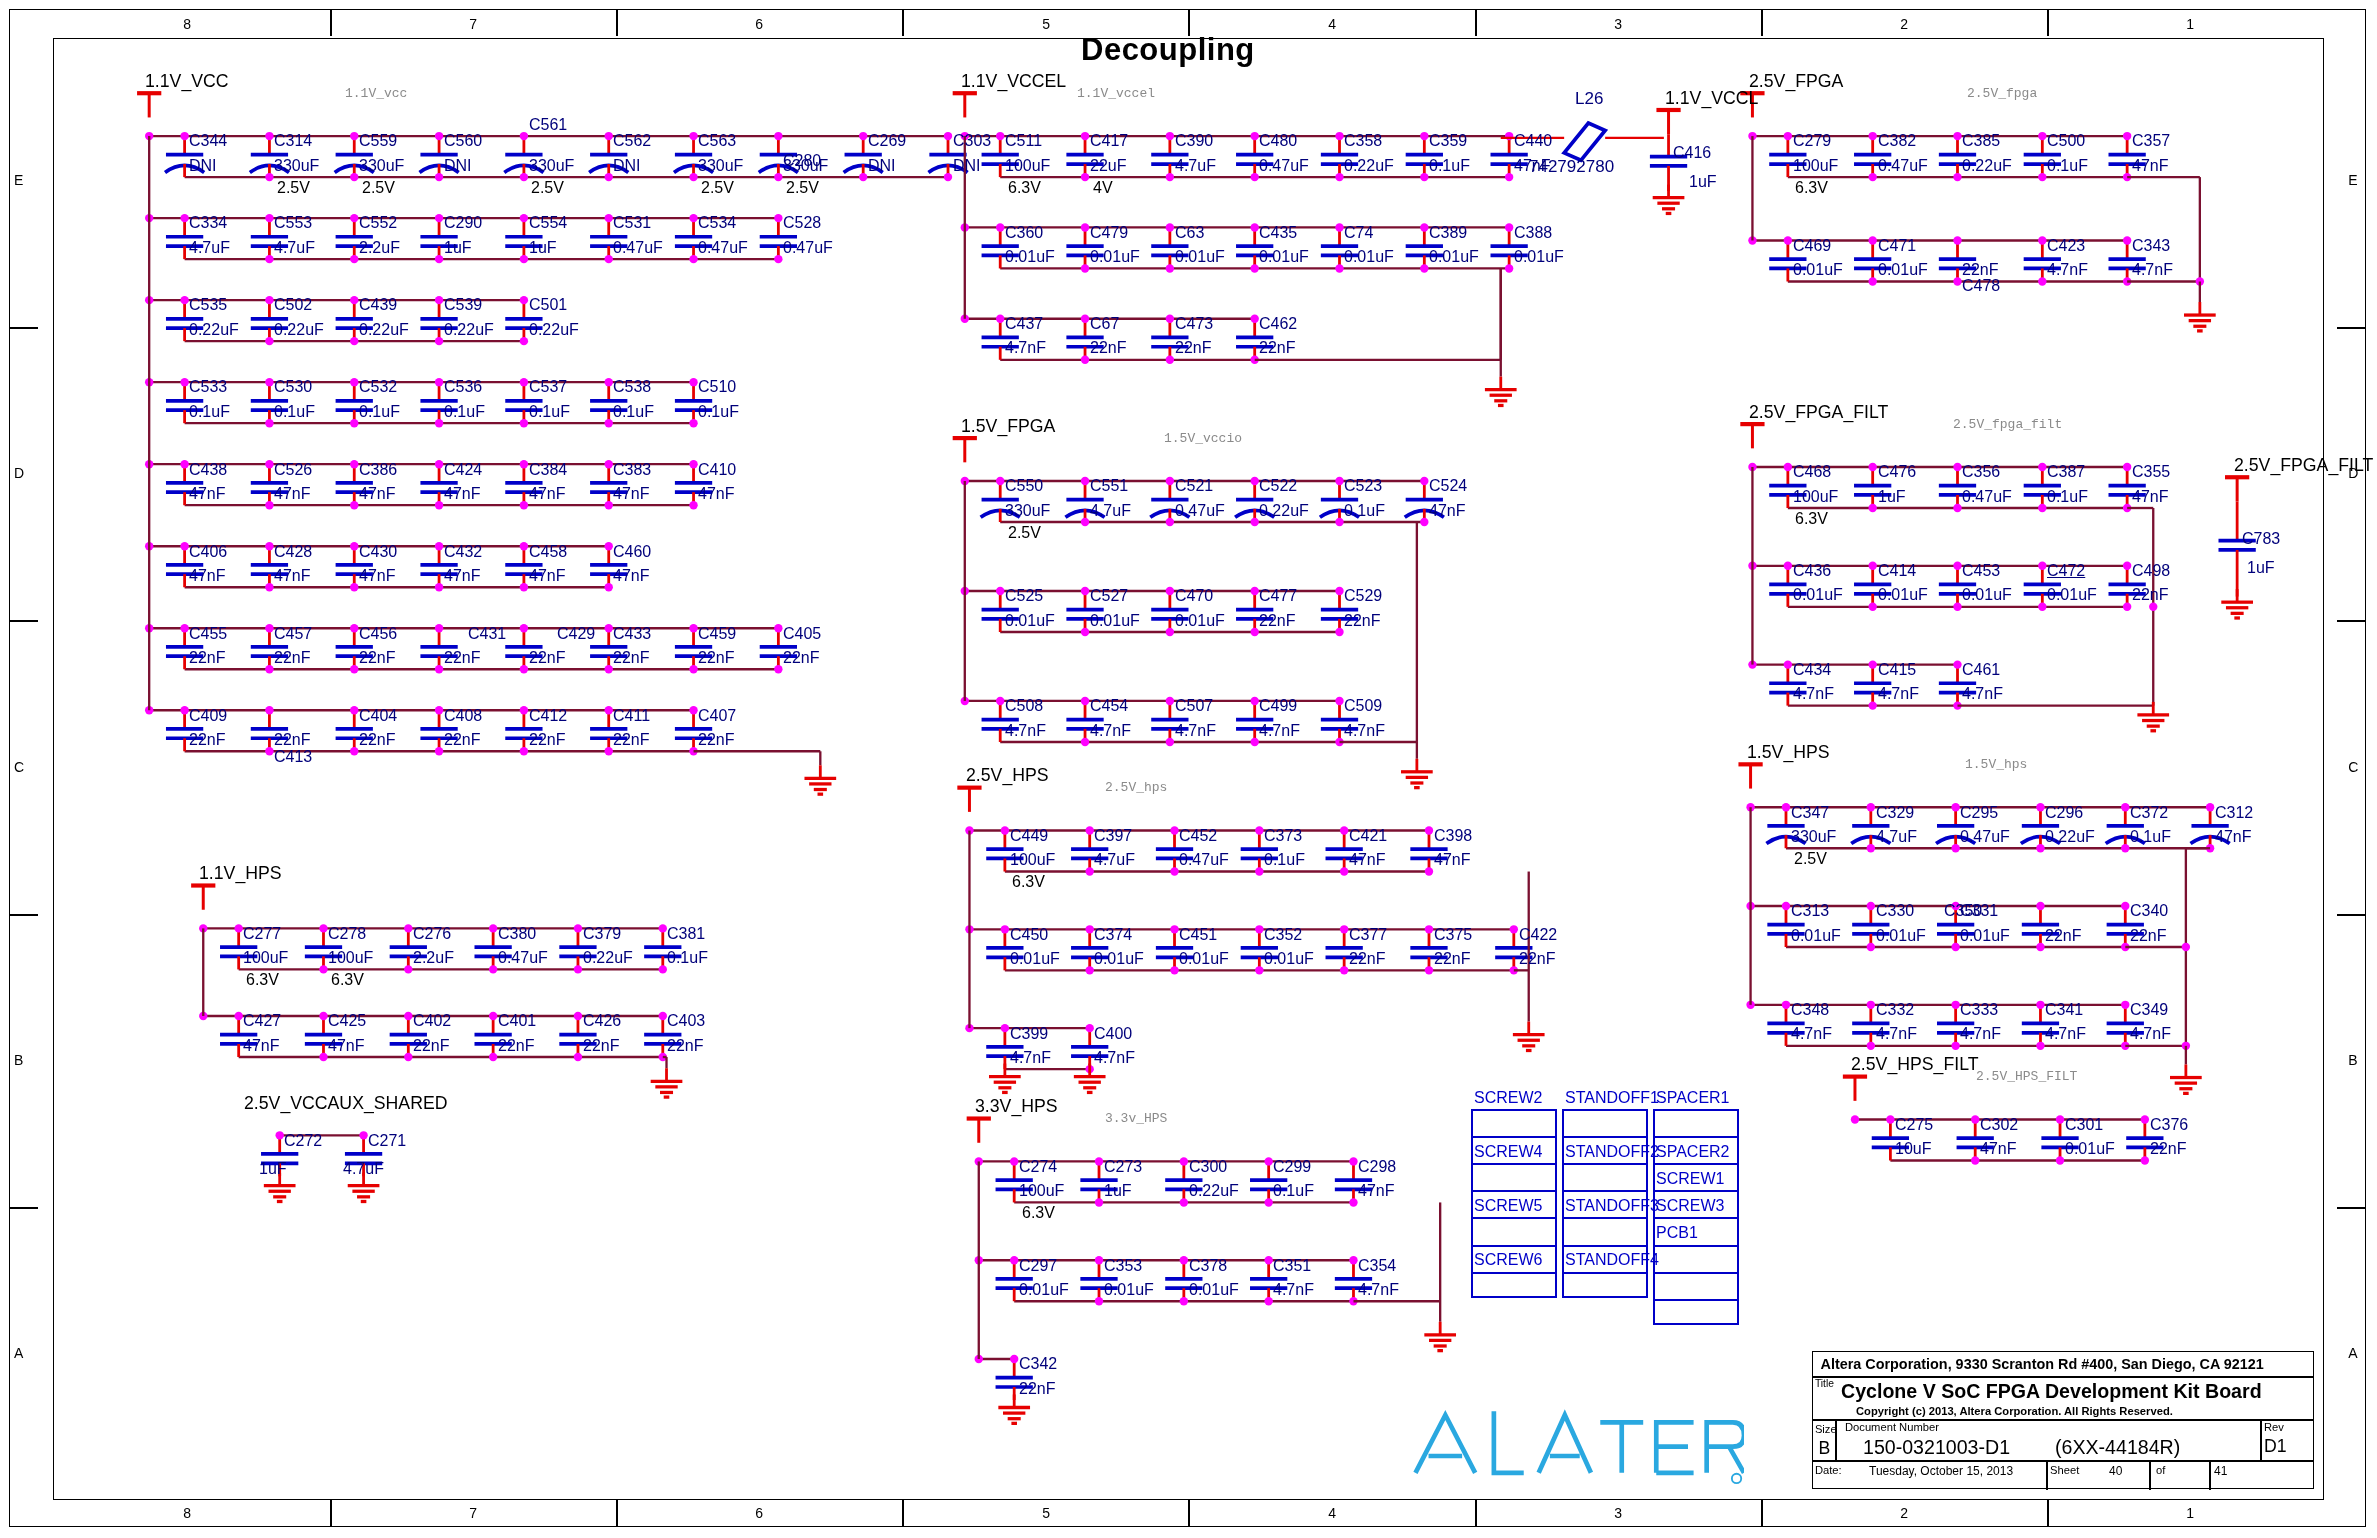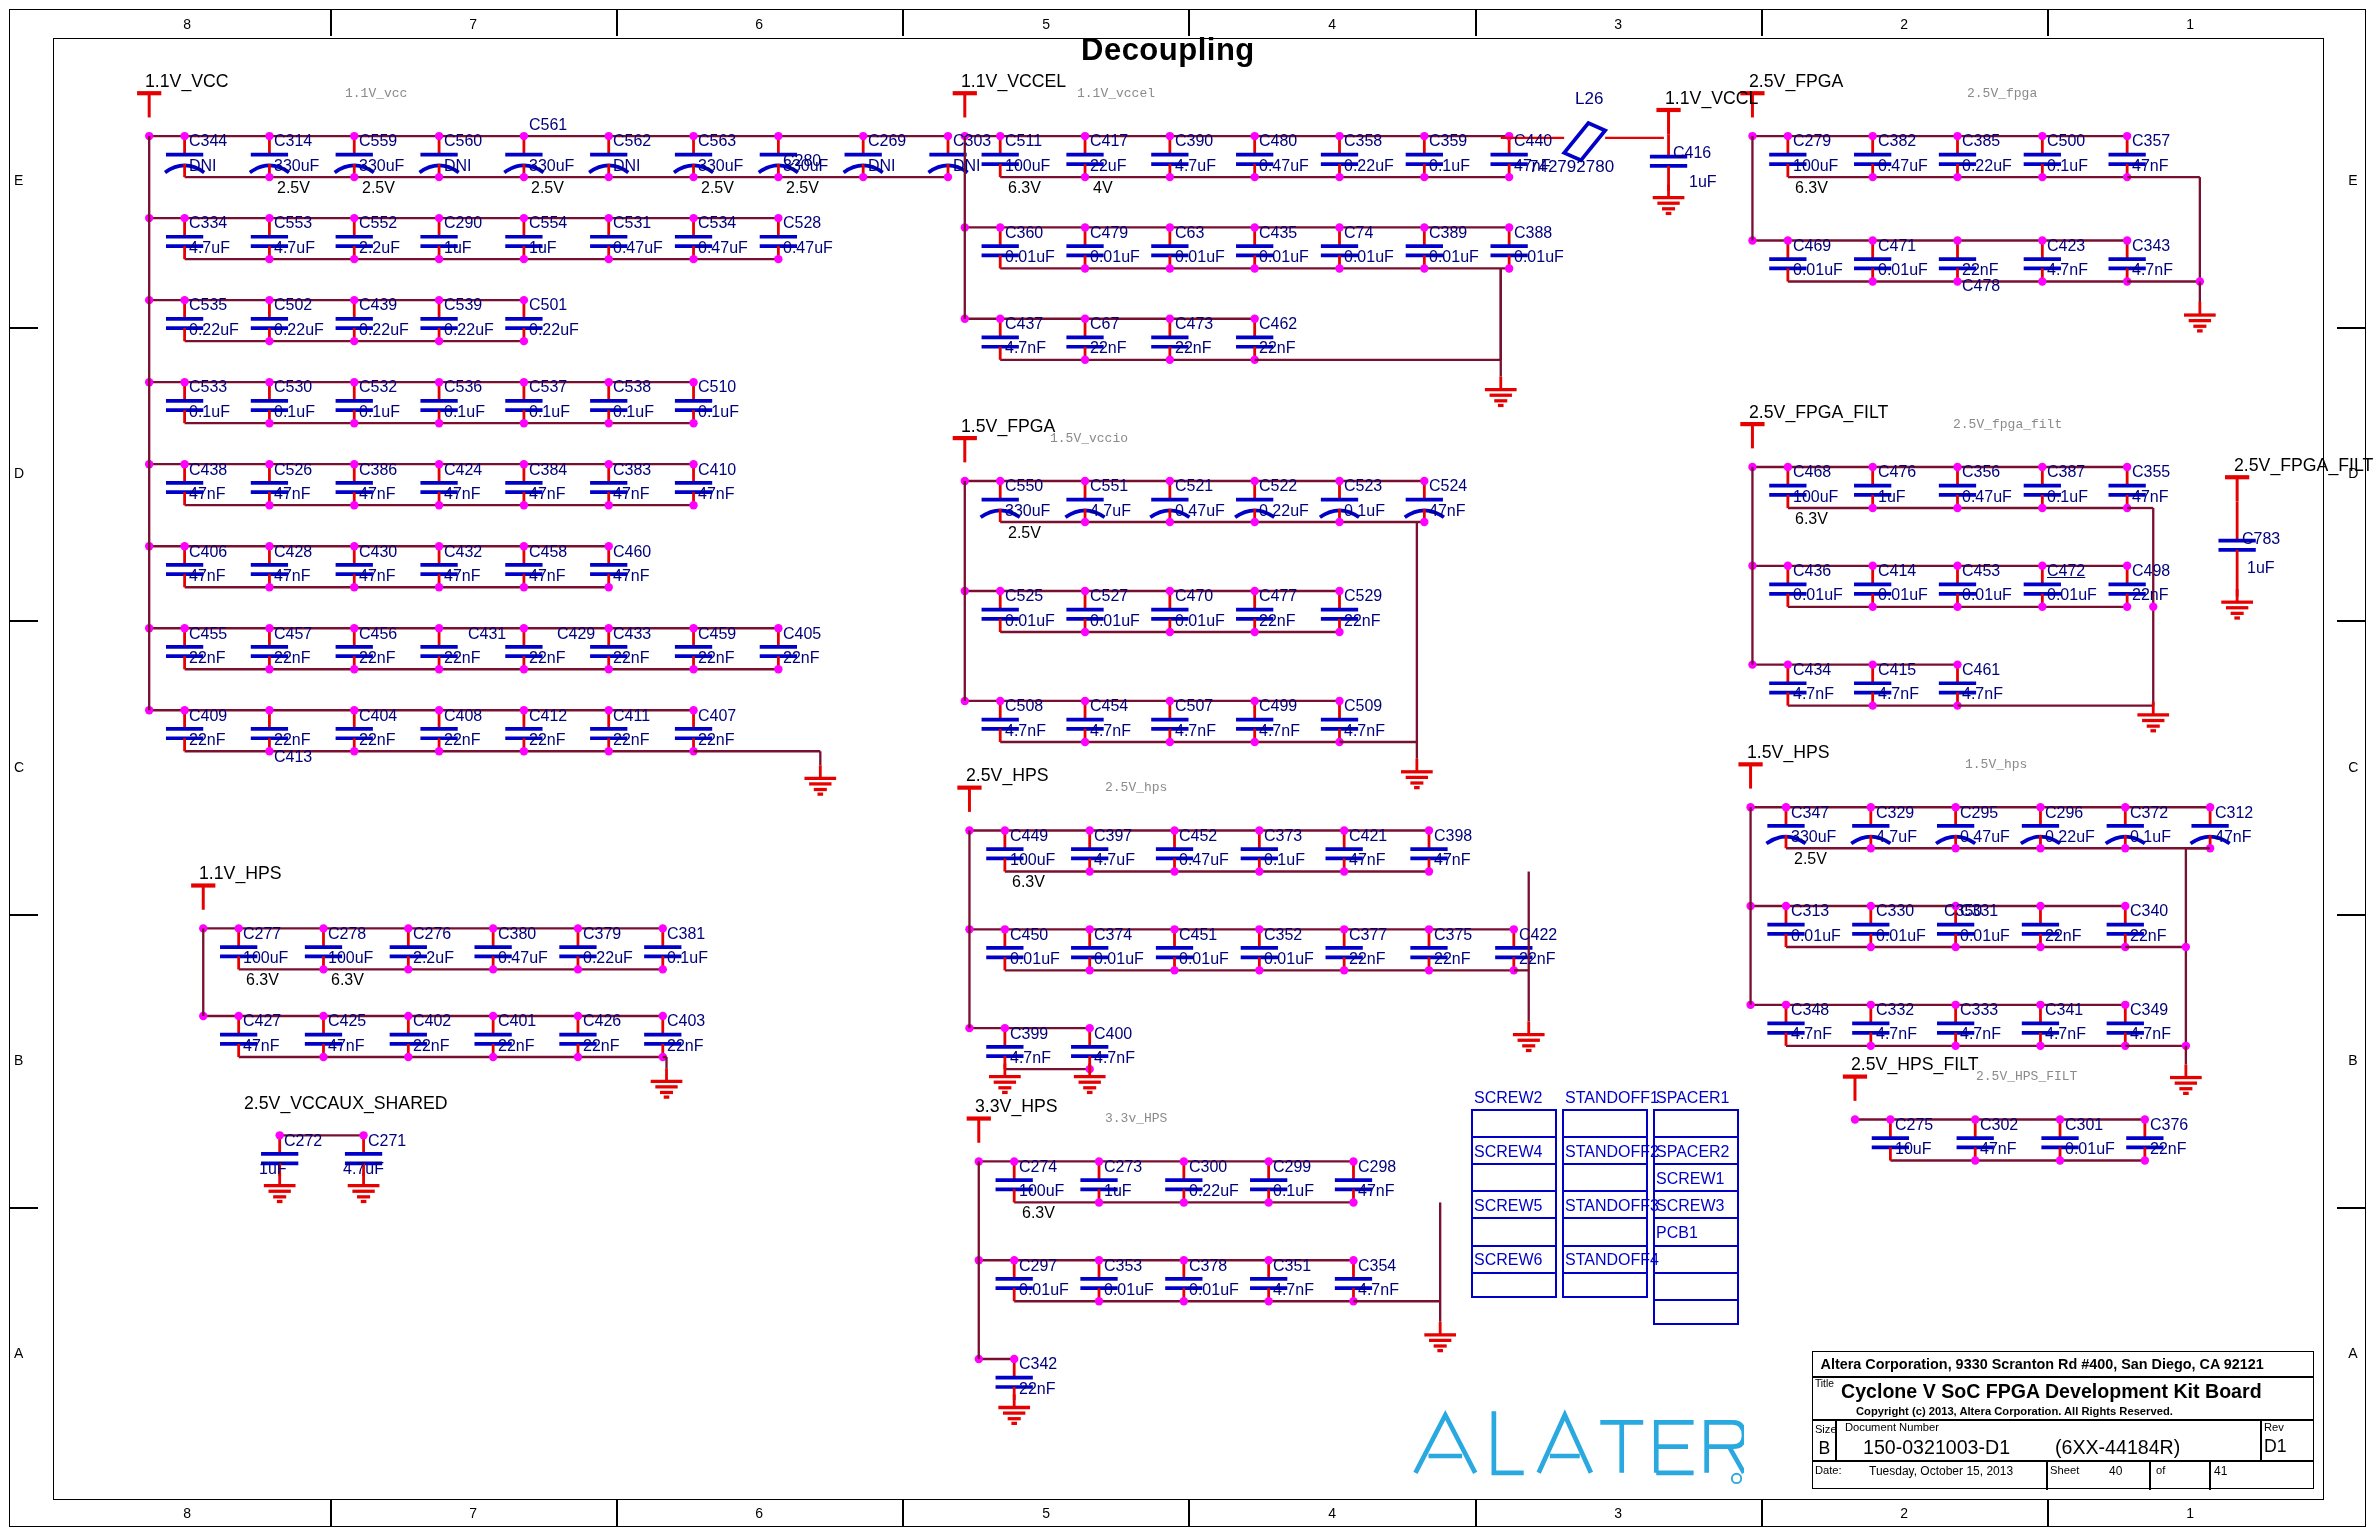--- a/index.html
+++ b/index.html
@@ -1561,21 +1561,21 @@
       <div class="refdes" style="left: 1175px; top: 315px;">C473</div>
       <div class="cval" style="left: 1175px; top: 339px;">22nF</div>
       <div class="refdes" style="left: 1259px; top: 315px;">C462</div>
       <div class="cval" style="left: 1259px; top: 339px;">22nF</div>
       <div class="indname" style="left: 1575px; top: 89px;">L26</div>
       <div class="indname" style="left: 1529px; top: 157px;">742792780</div>
       <div class="netlabel" style="left: 1665px; top: 88px;">1.1V_VCCL</div>
       <div class="refdes" style="left: 1673px; top: 144px;">C416</div>
       <div class="cval" style="left: 1689px; top: 173px;">1uF</div>
       <div class="netlabel" style="left: 961px; top: 416px;">1.5V_FPGA</div>
-      <div class="netname" style="left: 1050px; top: 431px;">1.5V_vccio</div>
+      <div class="netname" style="left: 1164px; top: 431px;">1.5V_vccio</div>
       <div class="refdes" style="left: 1005px; top: 477px;">C550</div>
       <div class="cval" style="left: 1005px; top: 502px;">330uF</div>
       <div class="cvolt" style="left: 1008px; top: 524px;">2.5V</div>
       <div class="refdes" style="left: 1090px; top: 477px;">C551</div>
       <div class="cval" style="left: 1090px; top: 502px;">4.7uF</div>
       <div class="refdes" style="left: 1175px; top: 477px;">C521</div>
       <div class="cval" style="left: 1175px; top: 502px;">0.47uF</div>
       <div class="refdes" style="left: 1259px; top: 477px;">C522</div>
       <div class="cval" style="left: 1259px; top: 502px;">0.22uF</div>
       <div class="refdes" style="left: 1344px; top: 477px;">C523</div>

